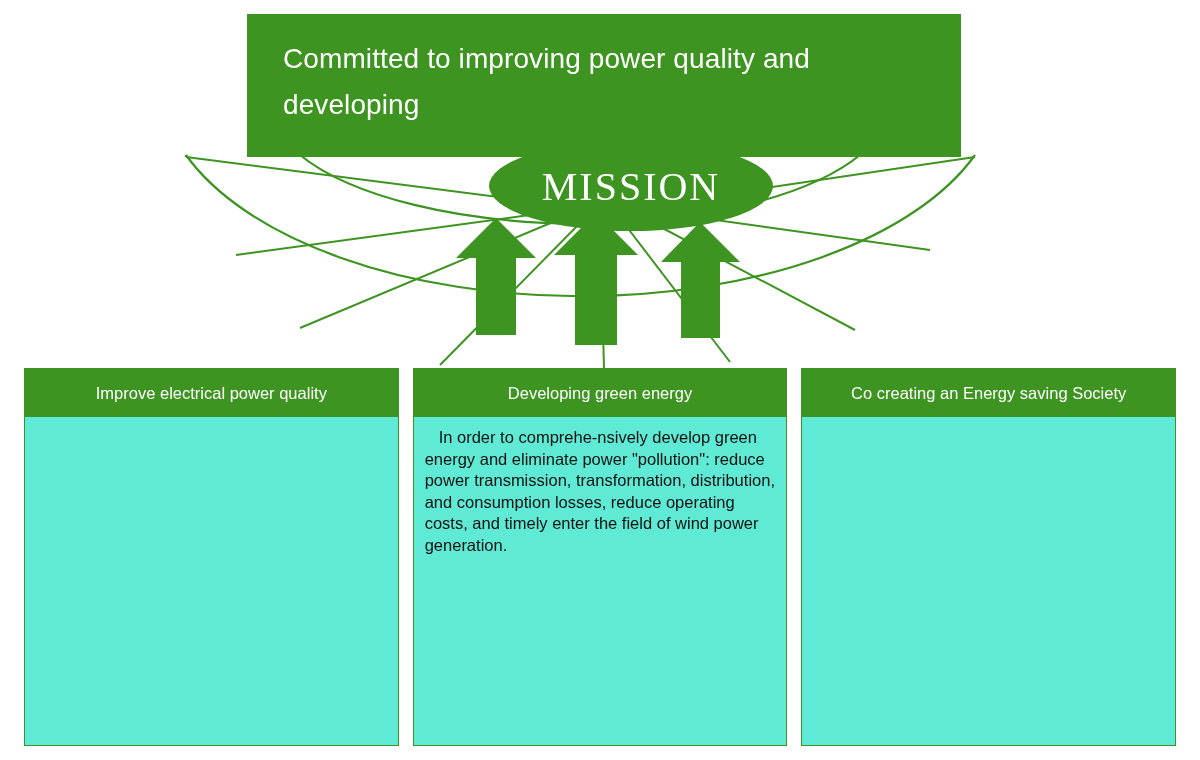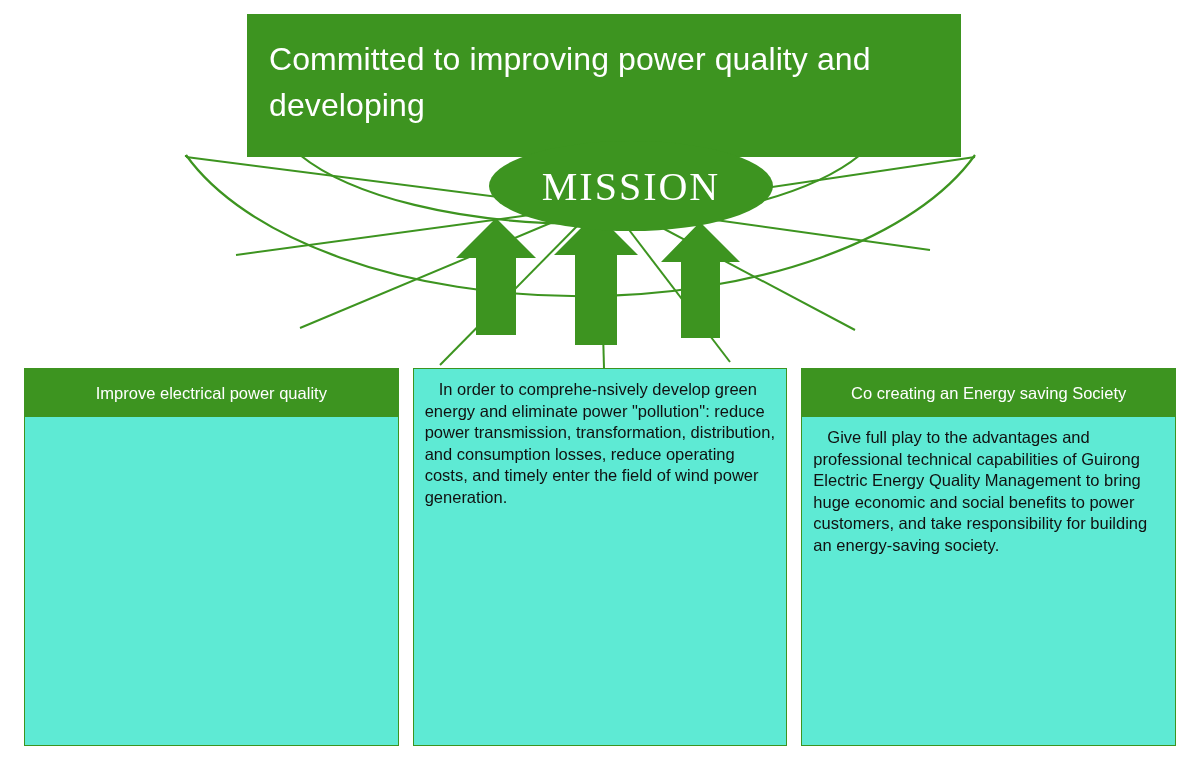--- a/index.html
+++ b/index.html
@@ -18,23 +18,23 @@
 
   
   #banner {
     position: absolute;
     left: 247px;
     top: 14px;
     width: 714px;
     height: 143px;
     background: #3d9420;
     box-sizing: border-box;
-    padding: 22px 22px 0 22px;
+    padding: 22px 22px 0 36px;
     color: #ffffff;
-    font-size: 32px;
+    font-size: 28px;
     line-height: 46px;
     letter-spacing: 0.1px;
   }
 
   
   #fan {
     position: absolute;
     left: 0;
     top: 0;
     width: 1200px;
@@ -134,23 +134,23 @@
 
 <div id="mission">MISSION</div>
 
 <div id="columns">
 
   <div class="col">
     <div class="col-head">Improve electrical power quality</div>
   </div>
 
   <div class="col">
+    <div class="col-head">Developing green energy</div>
     <div class="col-body">In order to comprehe-nsively develop green energy and eliminate power "pollution": reduce power transmission, transformation, distribution, and consumption losses, reduce operating costs, and timely enter the field of wind power generation.</div>
   </div>
 
 
 
   <div class="col">
     <div class="col-head">Co creating an Energy saving Society</div>
-    <div class="col-body">Give full play to the advantages and professional technical capabilities of Guirong Electric Energy Quality Management to bring huge economic and social benefits to power customers, and take responsibility for building an energy-saving society.</div>
   </div>
 
 </div>
 
 </body></html>

